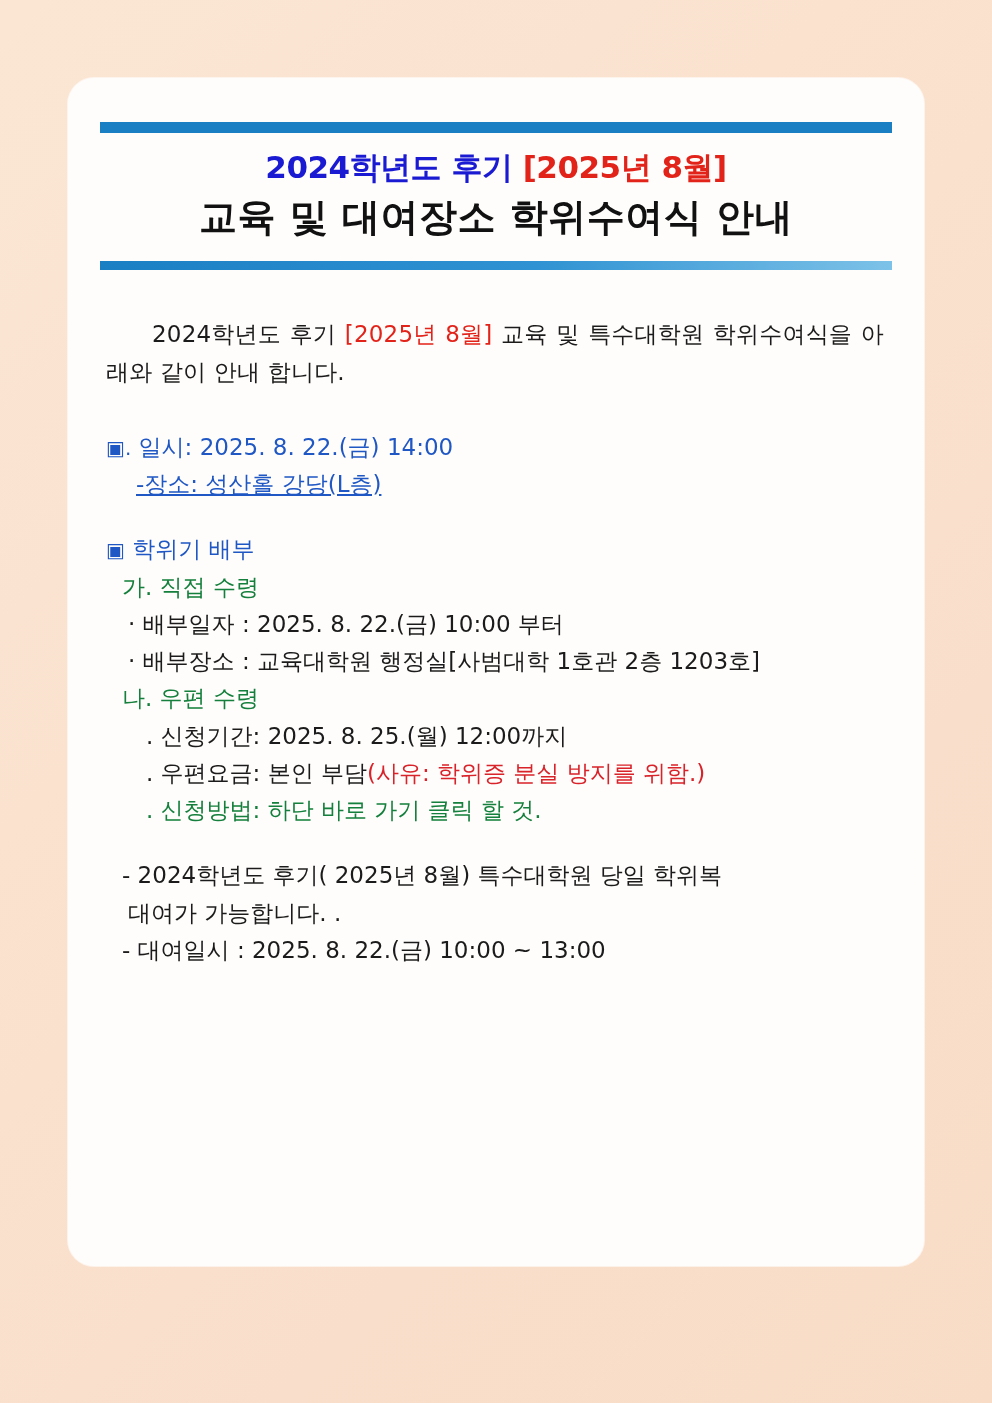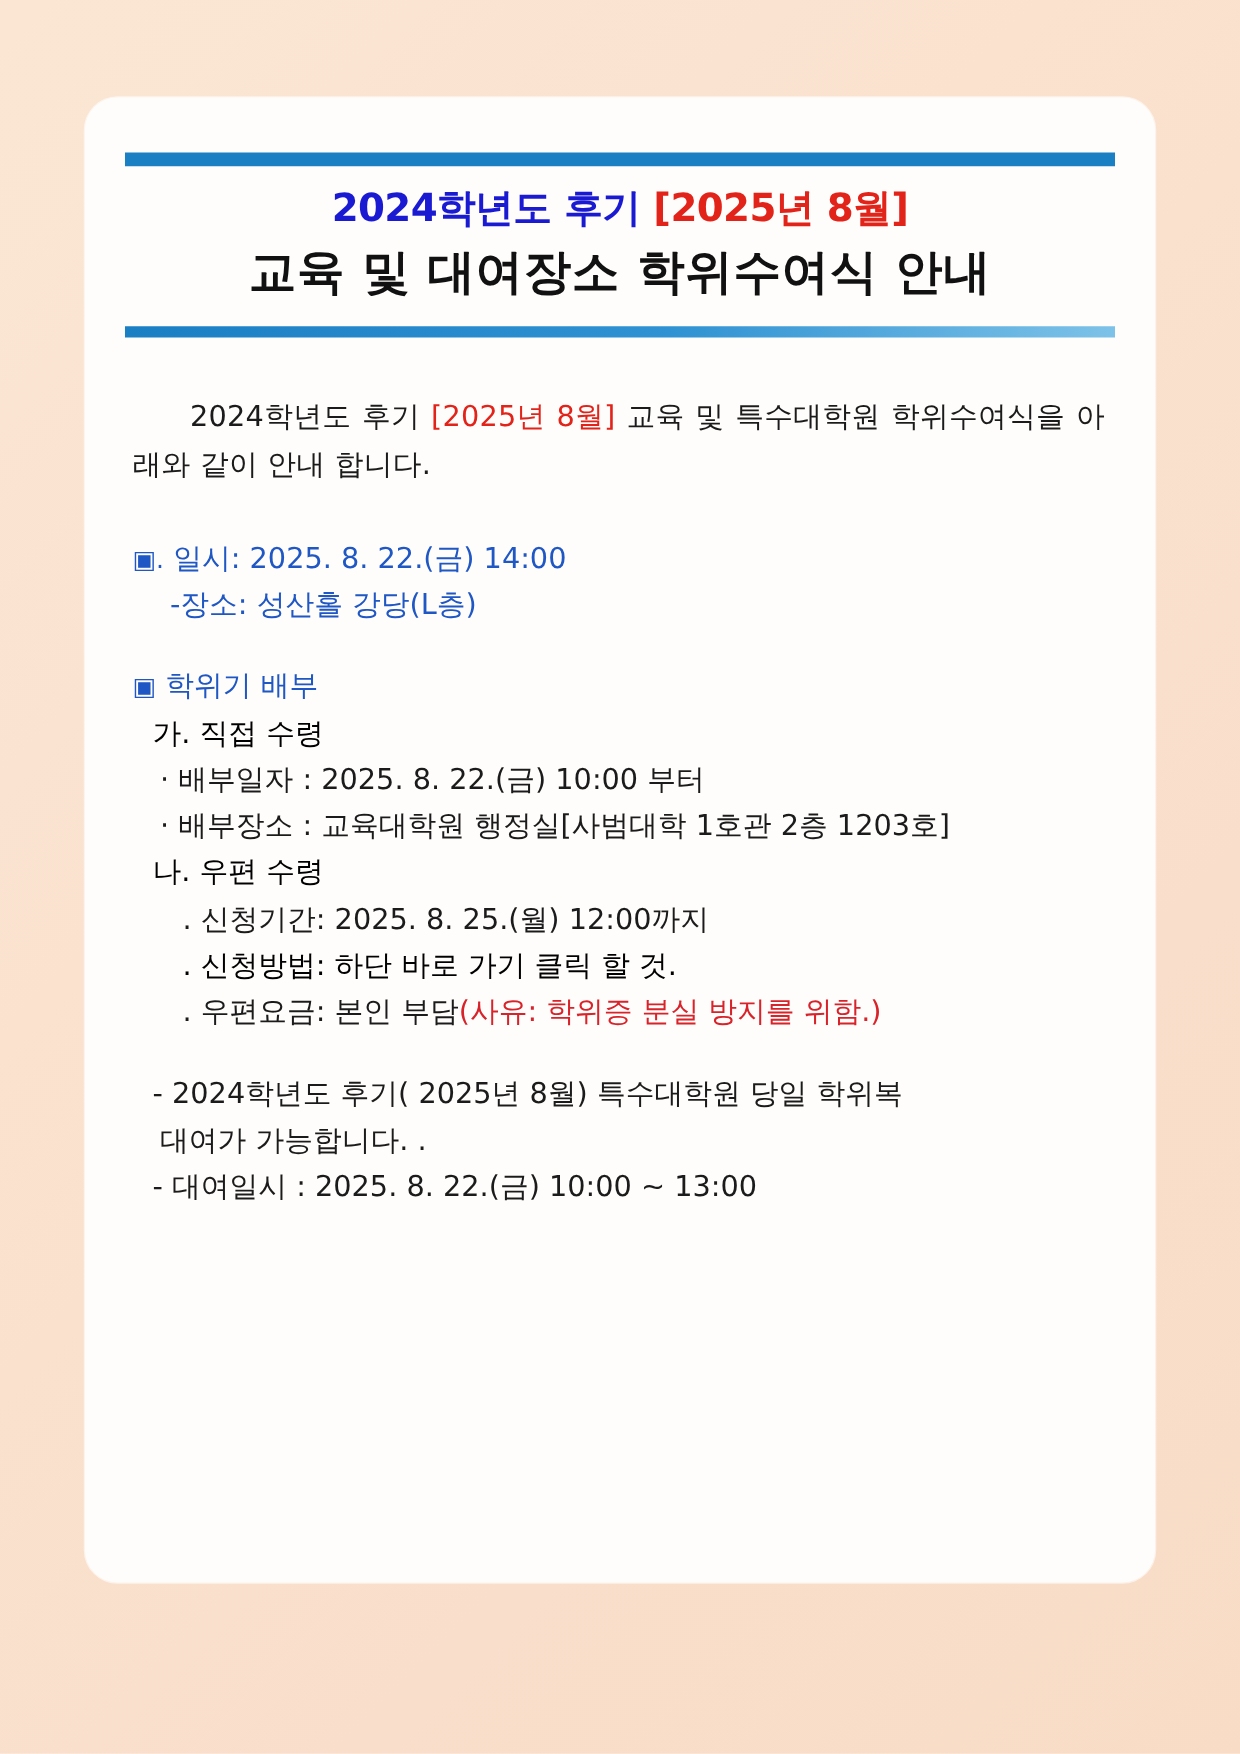--- a/index.html
+++ b/index.html
@@ -73,25 +73,25 @@
     text-indent: 46px;
     margin: 0 10px 0 8px;
     letter-spacing: 0.2px;
   }
   .para .redpart { color: #e2231a; }
   .gap-lg { height: 38px; }
   .gap-md { height: 28px; }
 
   .blue { color: #1f57c4; }
   .blue-head { color: #1f57c4; }
-  .red { color: #000000; }
+  .red { color: #15803d; }
   .dark { color: #1b1b1b; }
 
   .line { margin: 0 0 0 8px; white-space: nowrap; }
-  .ind1 { margin-left: 38px; }
+  .ind1 { margin-left: 38px; text-decoration: underline; }
   .ind2 { margin-left: 24px; }
   .ind3 { margin-left: 48px; }
   .ind4 { margin-left: 30px; }
   .sq { font-size: 20px; }
   .note-link {
     color: #d8232a;
   }
 </style>
 </head>
 <body>
@@ -126,22 +126,22 @@
 
       <div class="line blue-head">
         <span class="sq">▣</span>
         <span>학위기 배부</span>
       </div>
       <div class="line ind2 red">가. 직접 수령</div>
       <div class="line ind4 dark">· 배부일자 : 2025. 8. 22.(금) 10:00 부터</div>
       <div class="line ind4 dark">· 배부장소 : 교육대학원 행정실[사범대학 1호관 2층 1203호]</div>
       <div class="line ind2 red">나. 우편 수령</div>
       <div class="line ind3 dark">. 신청기간: 2025. 8. 25.(월)  12:00까지</div>
+      <div class="line ind3 dark"><span>. 우편요금: 본인 부담</span><span class="note-link">(사유: 학위증 분실 방지를 위함.)</span></div>
       <div class="line ind3 red">. 신청방법: 하단 바로 가기 클릭 할 것.</div>
-      <div class="line ind3 dark"><span>. 우편요금: 본인 부담</span><span class="note-link">(사유: 학위증 분실 방지를 위함.)</span></div>
 
       <div class="gap-md"></div>
 
       <div class="line ind2 dark">- 2024학년도 후기( 2025년 8월) 특수대학원 당일 학위복</div>
       <div class="line ind4 dark">대여가 가능합니다. .</div>
       <div class="line ind2 dark">- 대여일시 : 2025. 8. 22.(금) 10:00 ~ 13:00</div>
 
     </div>
   </div>
 </div>

